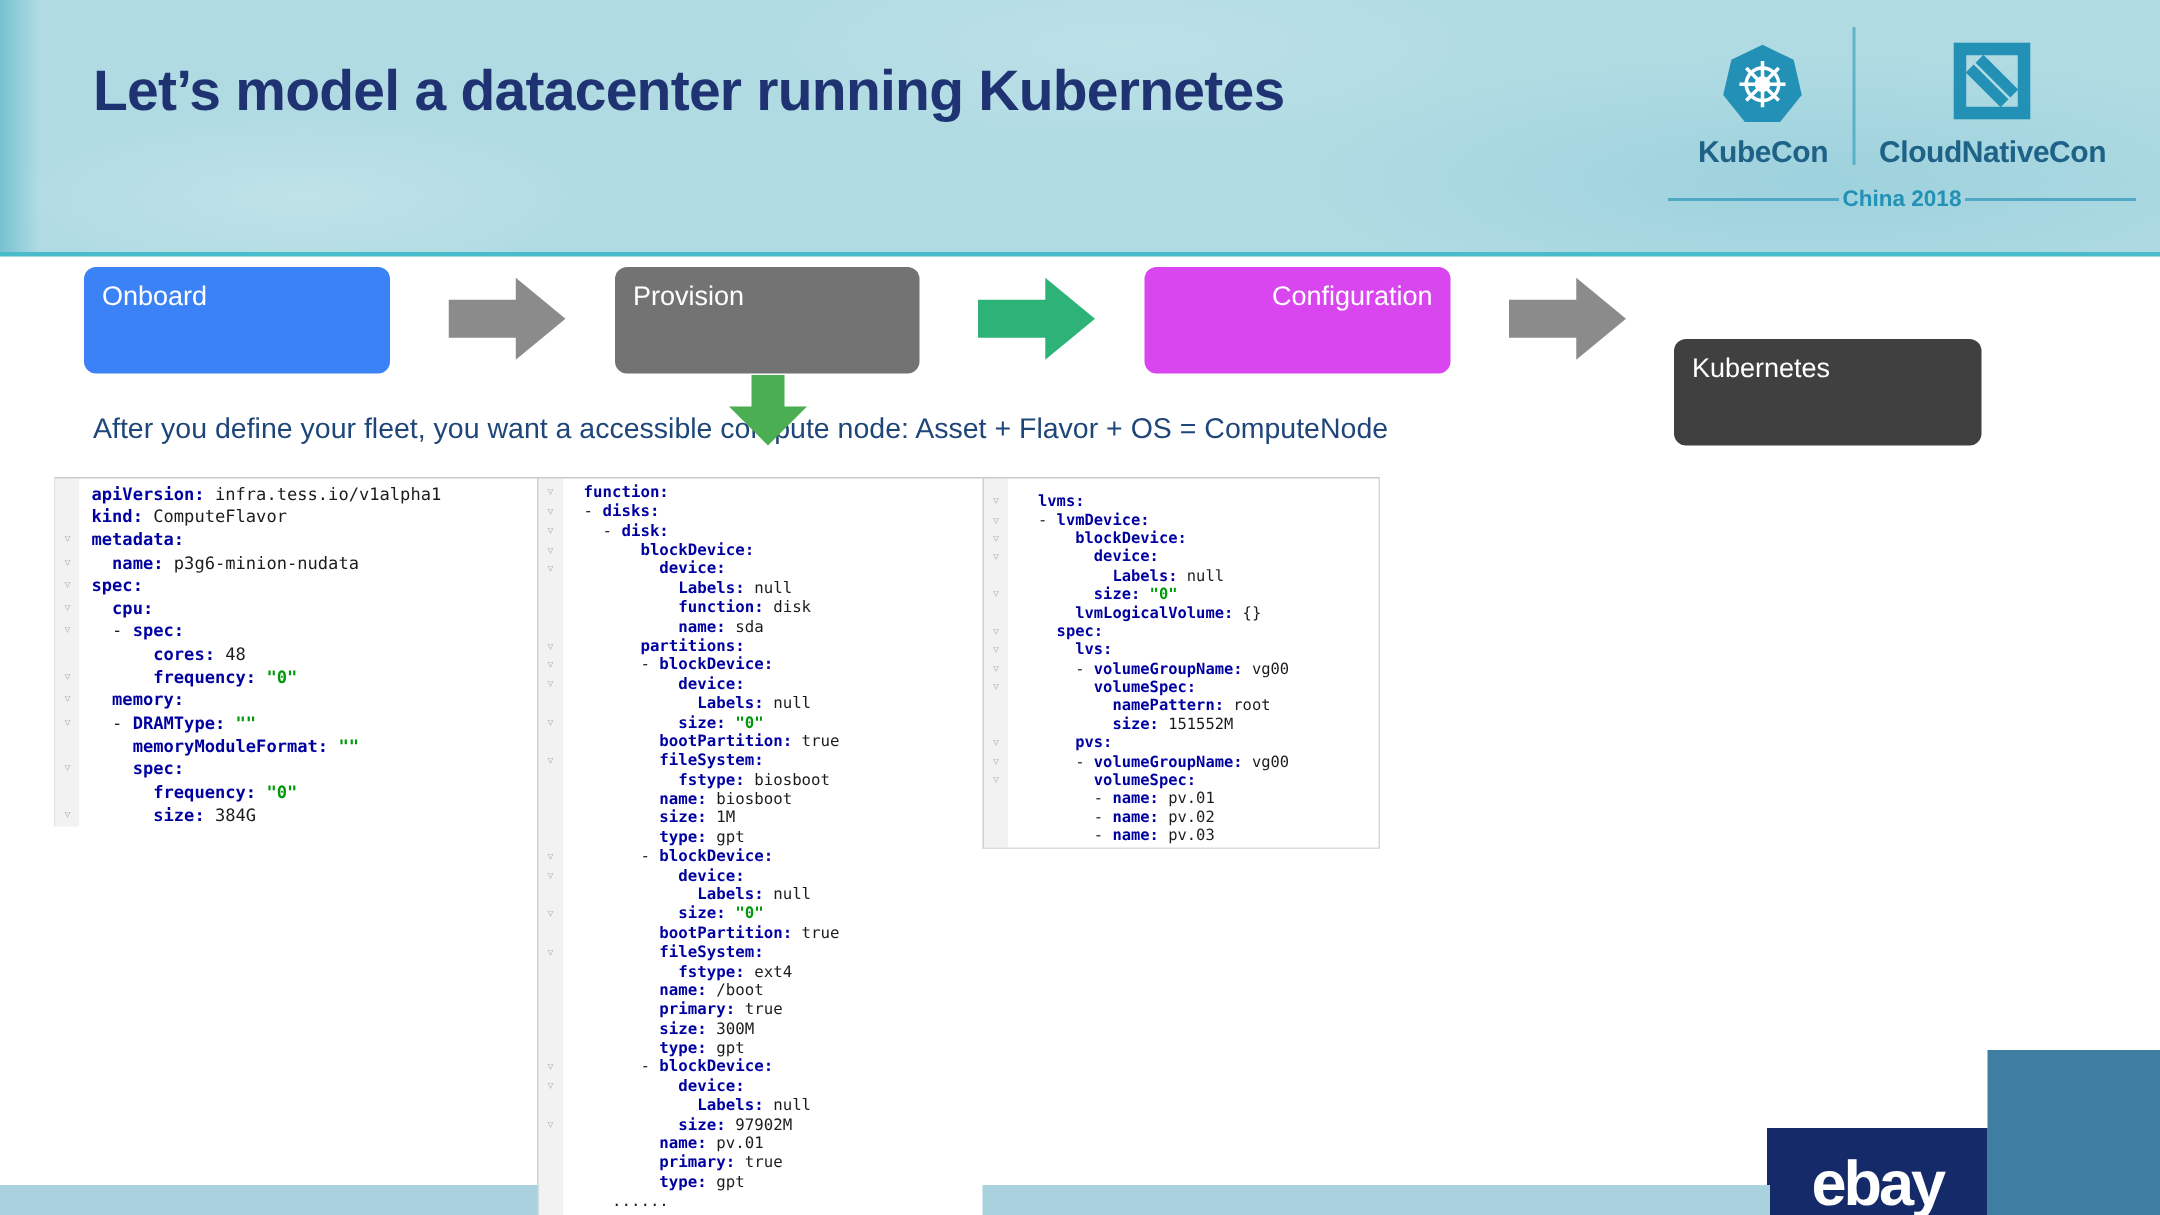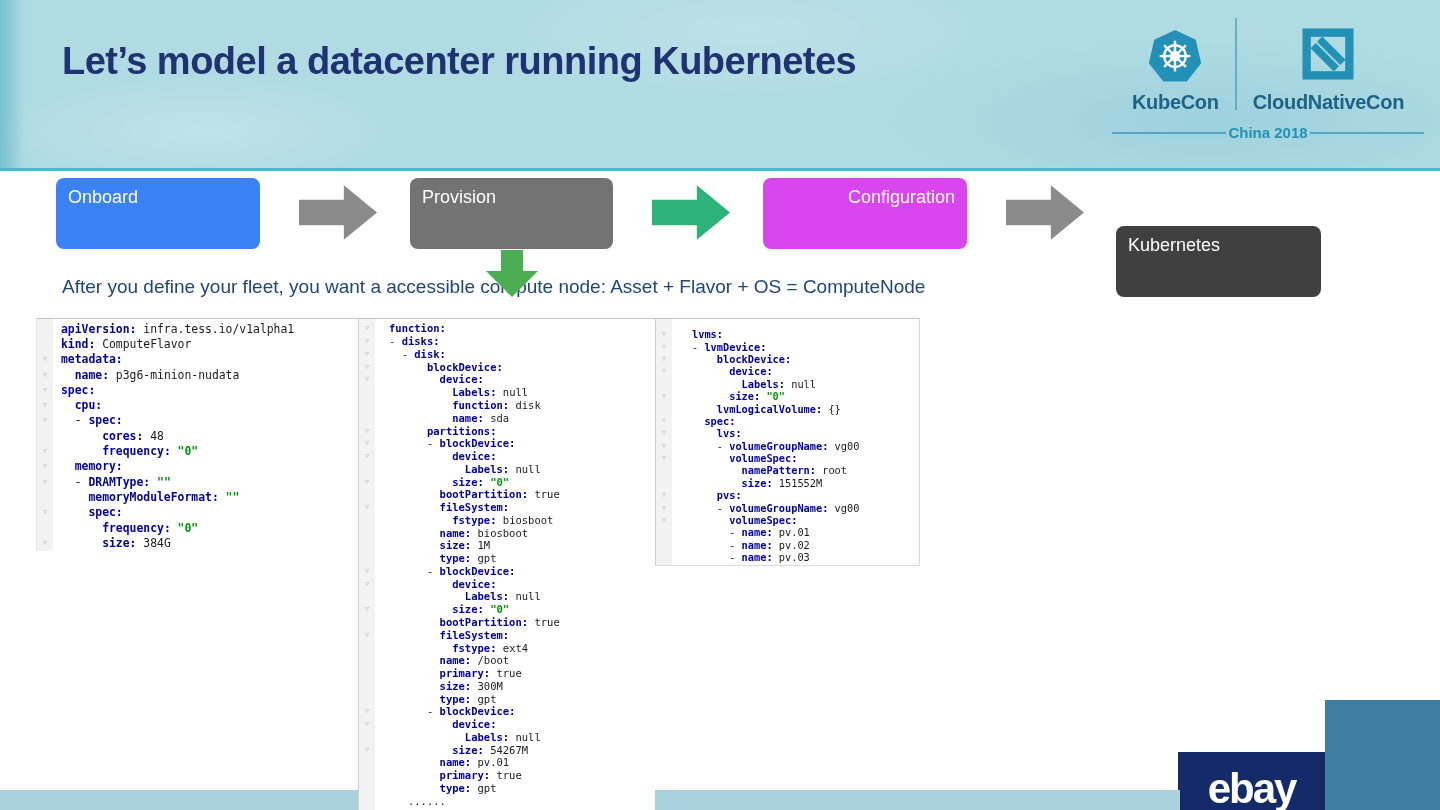--- a/index.html
+++ b/index.html
@@ -341,21 +341,21 @@
         <div class="ln">
           <span class="g">▿</span>
           <span class="t"><span class="tp">          </span><span class="tk">device:</span></span>
         </div>
         <div class="ln">
           <span class="g"></span>
           <span class="t"><span class="tp">            </span><span class="tk">Labels:</span><span class="tp"> null</span></span>
         </div>
         <div class="ln">
           <span class="g">▿</span>
-          <span class="t"><span class="tp">          </span><span class="tk">size:</span><span class="tp"> 54267M</span></span>
+          <span class="t"><span class="tp">          </span><span class="tk">size:</span><span class="tp"> 97902M</span></span>
         </div>
         <div class="ln">
           <span class="g"></span>
           <span class="t"><span class="tp">        </span><span class="tk">name:</span><span class="tp"> pv.01</span></span>
         </div>
         <div class="ln">
           <span class="g"></span>
           <span class="t"><span class="tp">        </span><span class="tk">primary:</span><span class="tp"> true</span></span>
         </div>
         <div class="ln">

